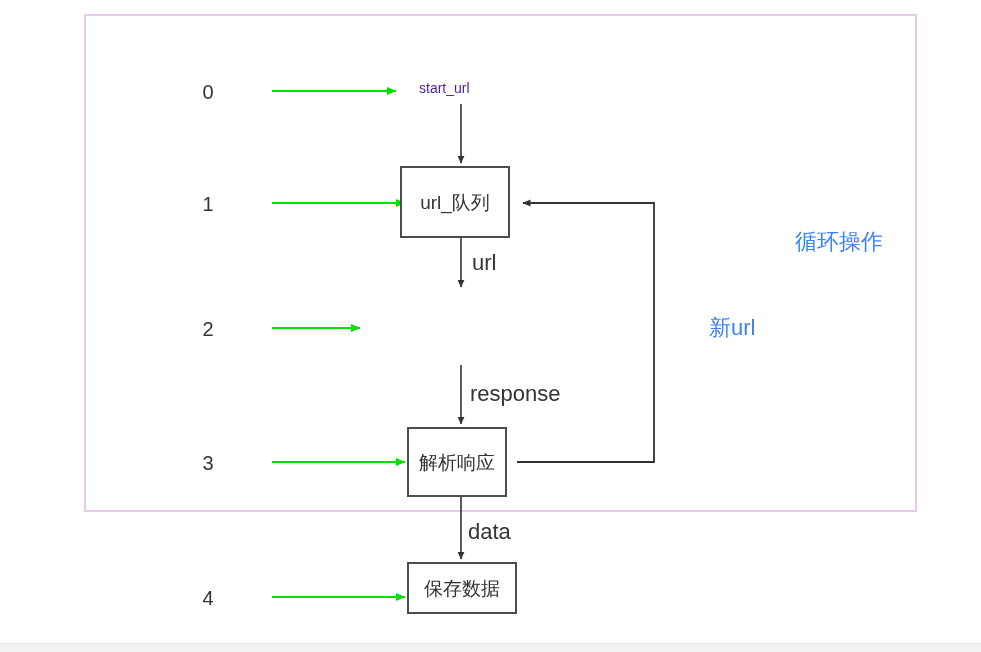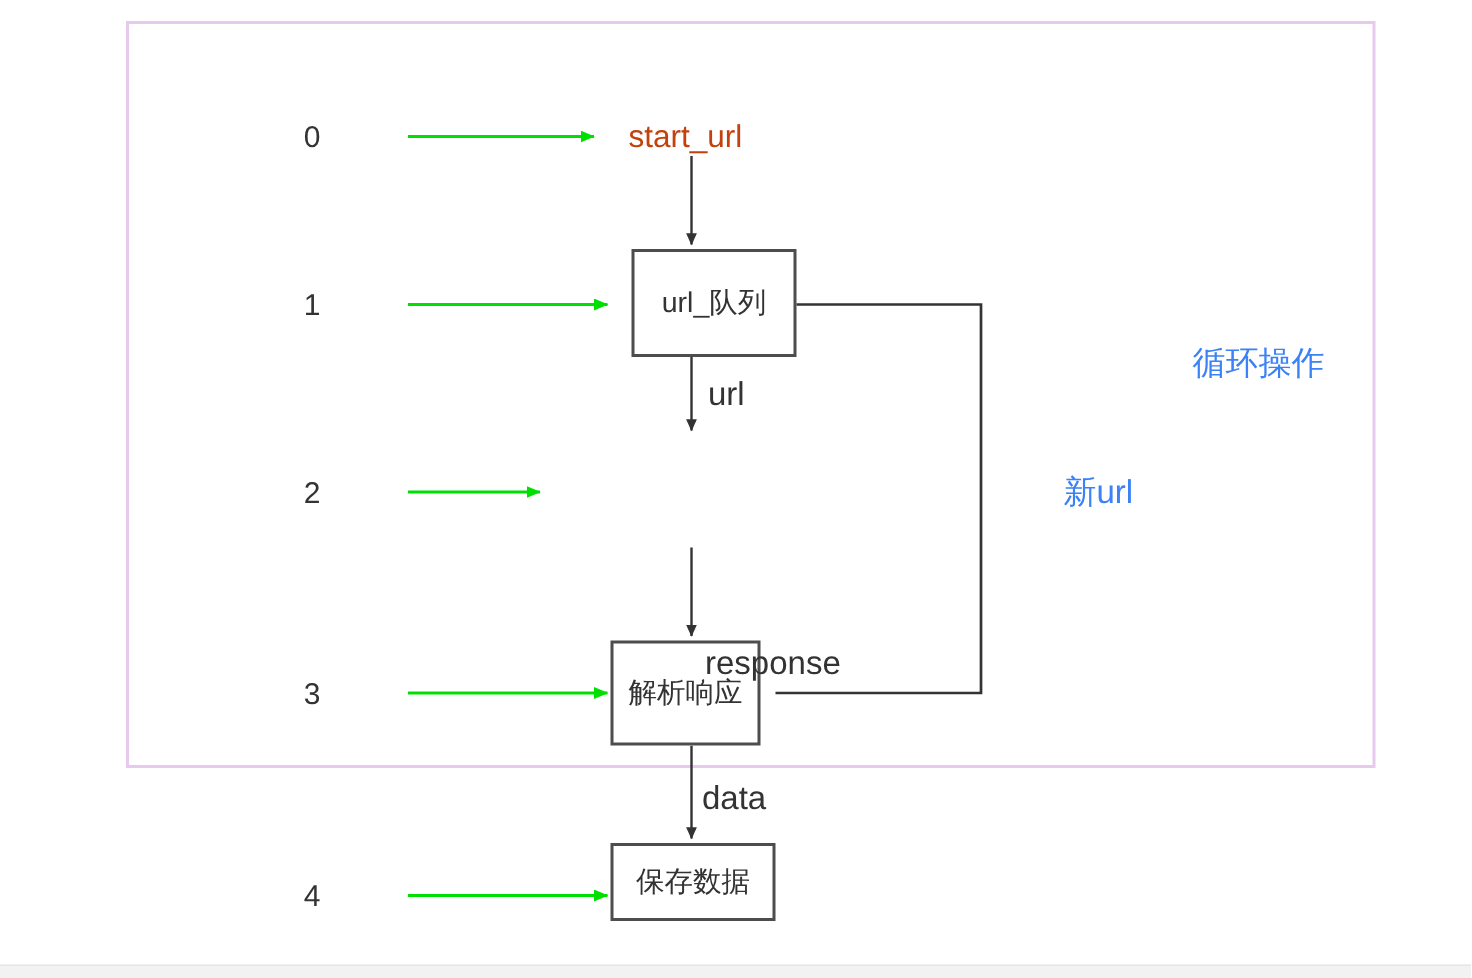--- a/index.html
+++ b/index.html
@@ -48,22 +48,22 @@
     align-items: center;
     justify-content: center;
     color: #333333;
     font-size: 19px;
     line-height: 1;
     white-space: nowrap;
   }
   
   .text-label {
     position: absolute;
-    color: #c2410c;
-    font-size: 21px;
+    color: #4c1d95;
+    font-size: 14px;
     line-height: 1;
     white-space: nowrap;
   }
   .step-num {
     position: absolute;
     color: #333333;
     font-size: 20px;
     line-height: 1;
     text-align: center;
     white-space: nowrap;
@@ -146,29 +146,29 @@
   </svg>
 
   <div class="step-num" style="left:198px; top:82px; width:20px;">0</div>
   <div class="step-num" style="left:198px; top:194px; width:20px;">1</div>
   <div class="step-num" style="left:198px; top:319px; width:20px;">2</div>
   <div class="step-num" style="left:198px; top:453px; width:20px;">3</div>
   <div class="step-num" style="left:198px; top:588px; width:20px;">4</div>
 
   <div class="text-label" style="left:419px; top:81px;">start_url</div>
 
-  <div class="node-box" style="left:421px; top:166px; width:110px; height:72px;">url_队列</div>
+  <div class="node-box" style="left:400px; top:166px; width:110px; height:72px;">url_队列</div>
 
 
   <div class="node-box" style="left:407px; top:427px; width:100px; height:70px;">解析响应</div>
 
   <div class="node-box" style="left:407px; top:562px; width:110px; height:52px;">保存数据</div>
 
   <div class="edge-label" style="left:472px; top:252px;">url</div>
-  <div class="edge-label" style="left:470px; top:383px;margin-top:48px;">response</div>
+  <div class="edge-label" style="left:470px; top:383px;">response</div>
   <div class="edge-label" style="left:468px; top:521px;">data</div>
   <div class="annot-label" style="left:692px; top:317px;margin-left:17px;">新url</div>
 
   <div class="annot-label" style="left:795px; top:231px;">循环操作</div>
 
   <div id="bottom-band"></div>
 
 </div>
 
 </body></html>

